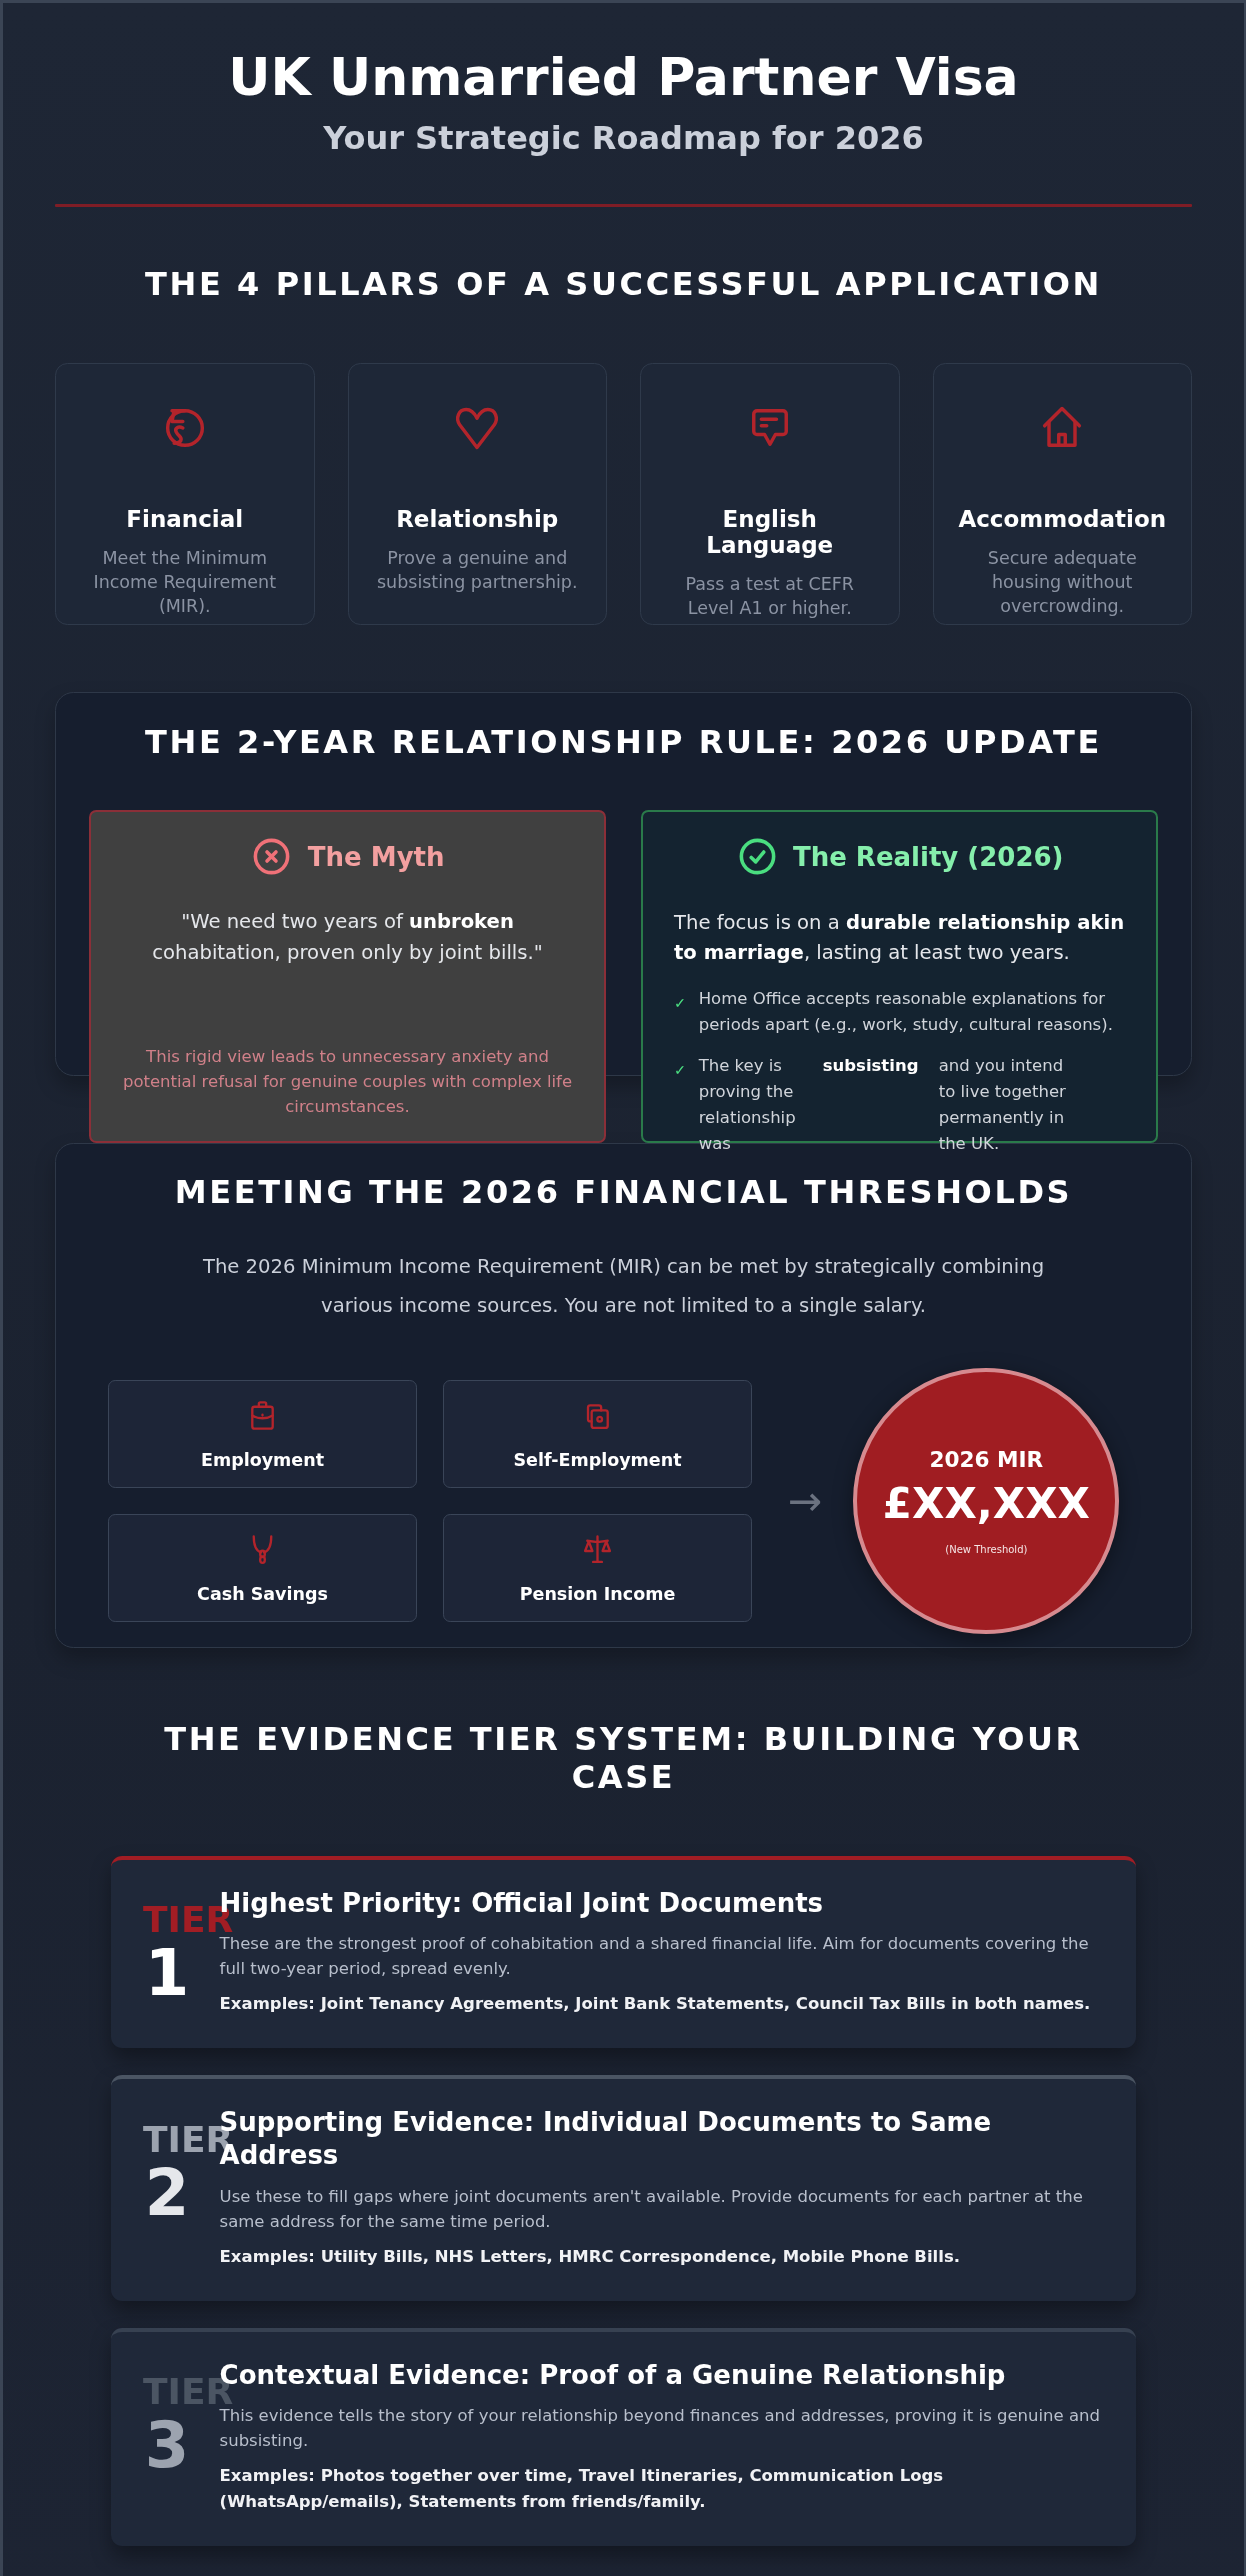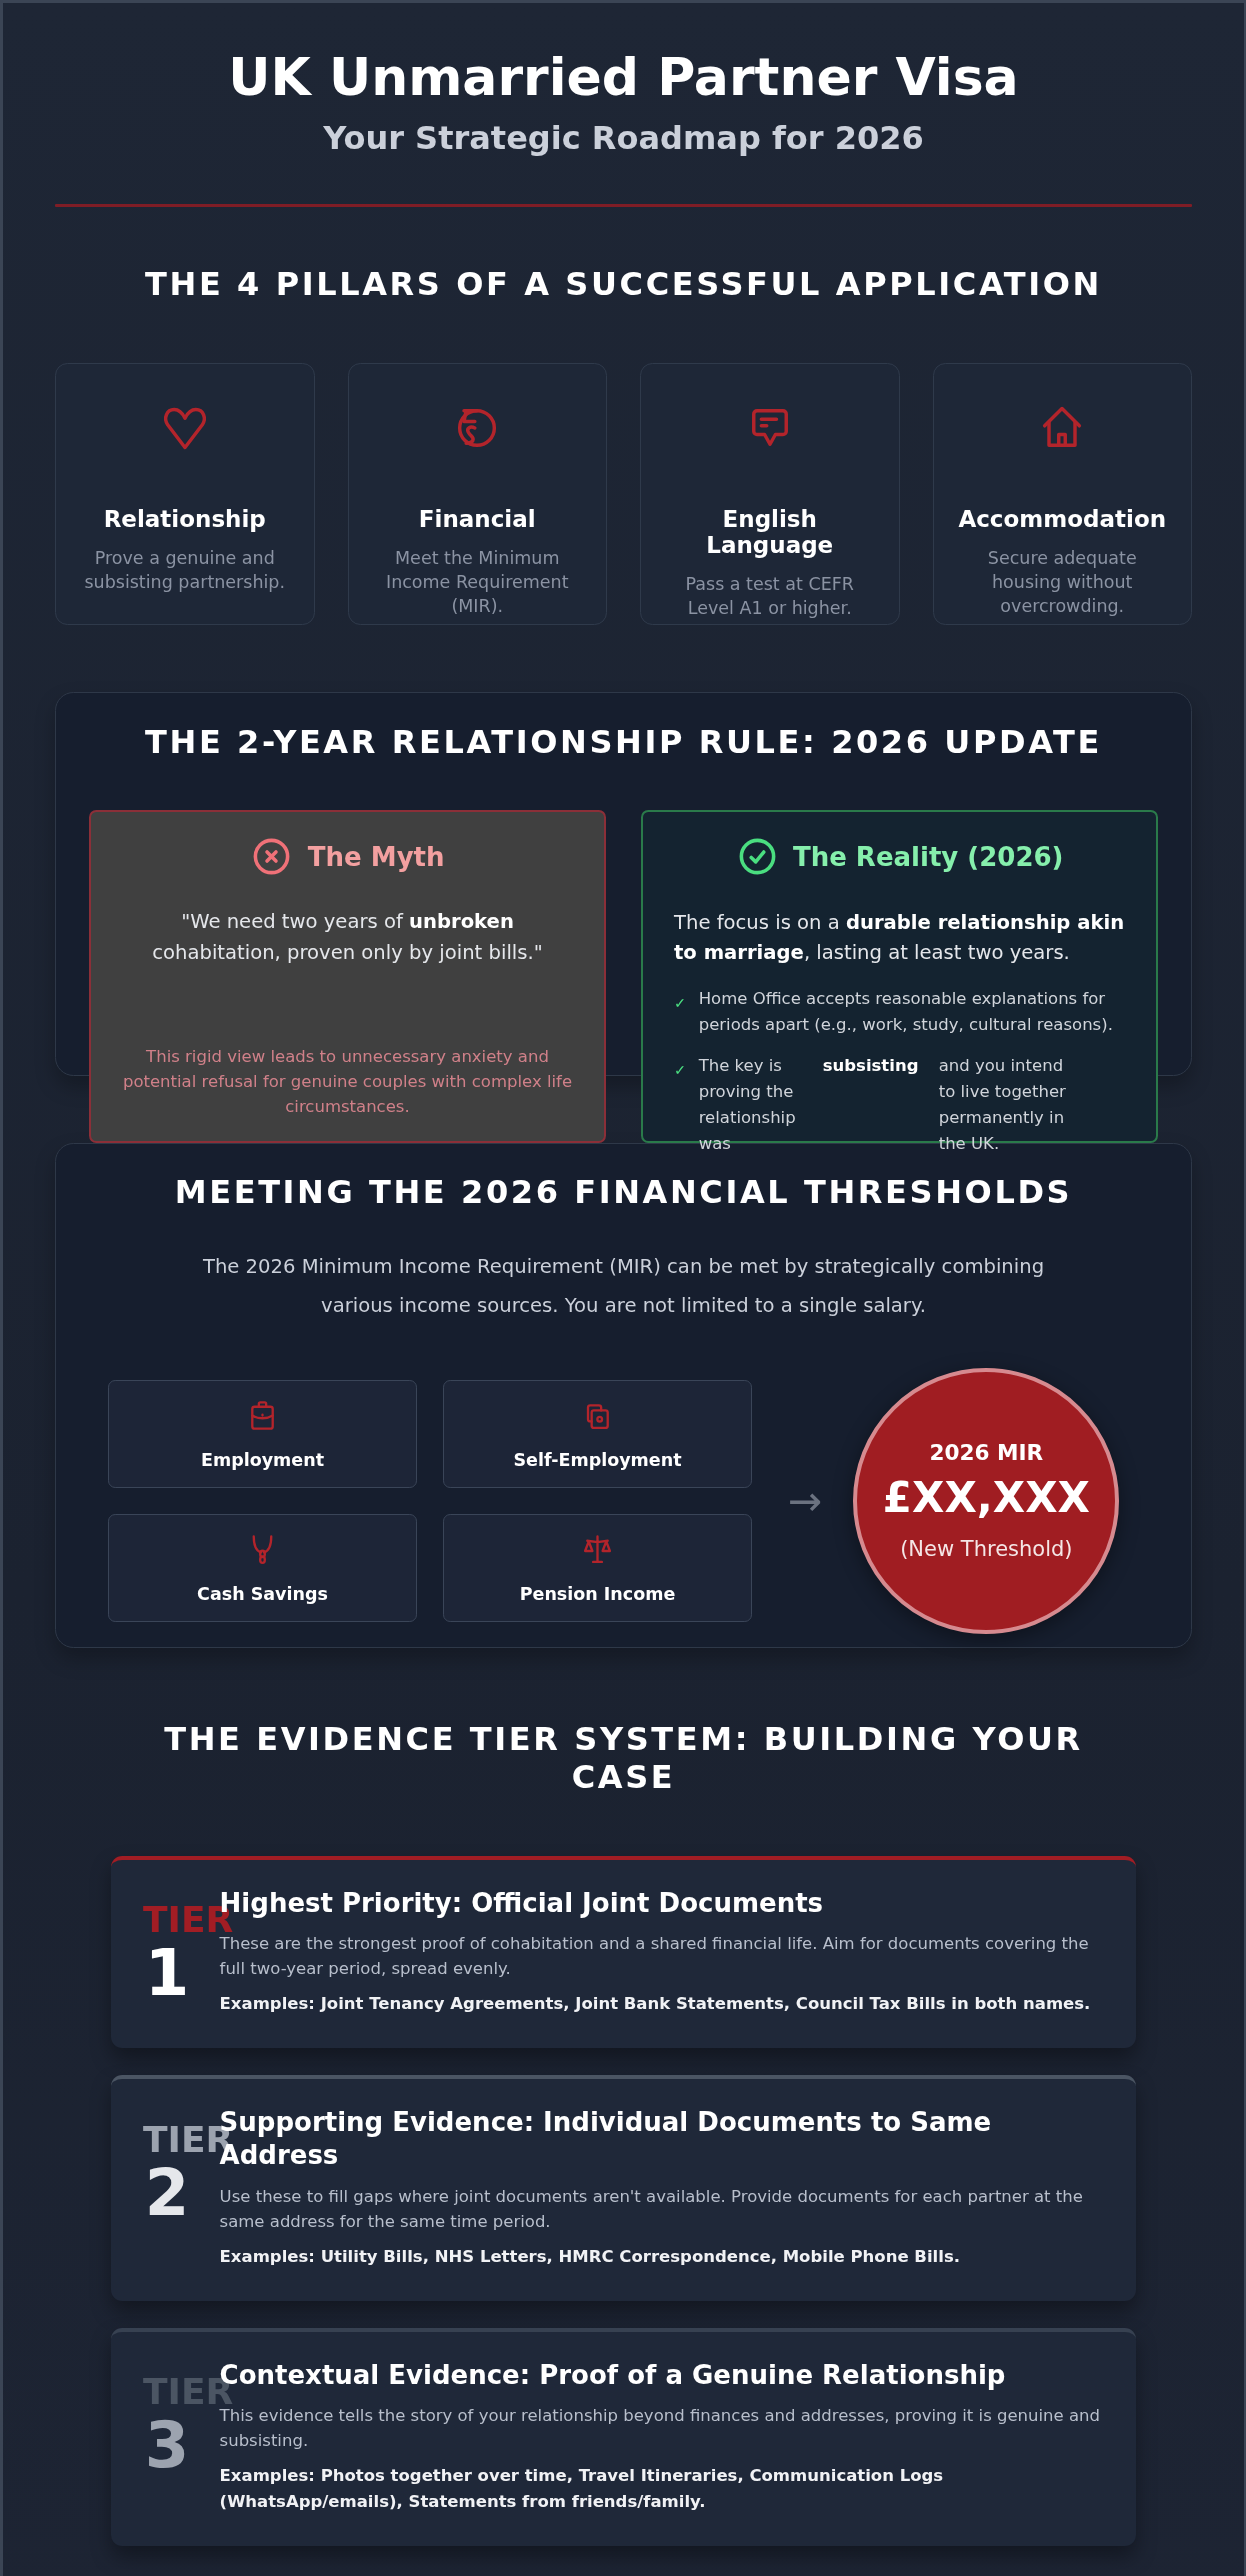--- a/index.html
+++ b/index.html
@@ -71,21 +71,21 @@
   .src .icon { width: 36px; height: 36px; display: flex; align-items: center; justify-content: center; }
   .src .slabel { font-size: 17.5px; font-weight: 700; color: #fff; margin-top: 16.5px; }
   .arrow { font-size: 41px; color: #6b7280; margin: 0 31px 0 36px; }
   .mir-circle {
     width: 266px; height: 266px; border-radius: 50%; background: #a01d22;
     border: 4.1px solid #d68a8f; display: flex; flex-direction: column; align-items: center; justify-content: center;
     box-shadow: 0 5.2px 20.6px rgba(0,0,0,0.4);
   }
   .mir-circle .t1 { font-size: 21.6px; font-weight: 700; color: #fff; }
   .mir-circle .t2 { font-size: 42px; font-weight: 700; color: #fff; margin-top: 7.2px; }
-  .mir-circle .t3 { font-size: 21px; color: #f5e6e6; margin-top: 15.5px; }
+  .mir-circle .t3 { font-size: 10px; color: #f5e6e6; margin-top: 15.5px; }
 
   
   .tiers { margin-top: 72px; padding: 0 56px; }
   .tiers .section-title { margin-bottom: 60px; }
   .tier {
     background: #1f2839; border-radius: 11.3px; padding: 27px 25px 31px 25px;
     display: flex; gap: 21.6px; margin-bottom: 27px; box-shadow: 0 10.3px 20.6px rgba(0,0,0,0.35);
     border-top: 4.1px solid #a21d24;
   }
   .tier.t2 { border-top-color: #4b5563; }
@@ -109,36 +109,36 @@
     <h1>UK Unmarried Partner Visa</h1>
     <h2>Your Strategic Roadmap for 2026</h2>
     <div class="header-rule"></div>
   </header>
 
   <section class="pillars">
     <div class="section-title">THE 4 PILLARS OF A SUCCESSFUL APPLICATION</div>
     <div class="pillar-grid">
       <div class="pillar">
         <span class="icon">
-          <svg width="52" height="52" viewBox="0 0 24 24" fill="none" stroke="#b3242b" stroke-width="1.6" stroke-linejoin="round">
-              <path d="M12 21 L4 10.5 C2 7.5 3.5 3.5 7 3.5 C9.5 3.5 11 5.5 12 7.5 C13 5.5 14.5 3.5 17 3.5 C20.5 3.5 22 7.5 20 10.5 Z"></path>
-            </svg>
-        </span>
-        <div class="ptitle">Relationship</div>
-        <div class="pdesc">Prove a genuine and subsisting partnership.</div>
-      </div>
-      <div class="pillar">
-        <span class="icon">
           <svg width="52" height="52" viewBox="0 0 24 24" fill="none" stroke="#b3242b" stroke-width="1.6" stroke-linecap="round">
               <circle cx="12" cy="12" r="8"></circle>
               <path d="M6 4 H12 M7 4 L6 9 M6 9 H11 M11 12 C9 11 7 12 8 14 C9 16 11 16 10 18 C9 19 7 19 7 19"></path>
             </svg>
         </span>
         <div class="ptitle">Financial</div>
         <div class="pdesc">Meet the Minimum Income Requirement (MIR).</div>
+      </div>
+      <div class="pillar">
+        <span class="icon">
+          <svg width="52" height="52" viewBox="0 0 24 24" fill="none" stroke="#b3242b" stroke-width="1.6" stroke-linejoin="round">
+              <path d="M12 21 L4 10.5 C2 7.5 3.5 3.5 7 3.5 C9.5 3.5 11 5.5 12 7.5 C13 5.5 14.5 3.5 17 3.5 C20.5 3.5 22 7.5 20 10.5 Z"></path>
+            </svg>
+        </span>
+        <div class="ptitle">Relationship</div>
+        <div class="pdesc">Prove a genuine and subsisting partnership.</div>
       </div>
       <div class="pillar">
         <span class="icon">
           <svg width="52" height="52" viewBox="0 0 24 24" fill="none" stroke="#b3242b" stroke-width="1.6" stroke-linejoin="round" stroke-linecap="round">
               <path d="M6 4 H18 A1.5 1.5 0 0 1 19.5 5.5 V13.5 A1.5 1.5 0 0 1 18 15 H14.5 L12 19.5 L9.5 15 H6 A1.5 1.5 0 0 1 4.5 13.5 V5.5 A1.5 1.5 0 0 1 6 4 Z"></path>
               <path d="M8 8 H15 M8 11 H10.5"></path>
             </svg>
         </span>
         <div class="ptitle">English Language</div>
         <div class="pdesc">Pass a test at CEFR Level A1 or higher.</div>

